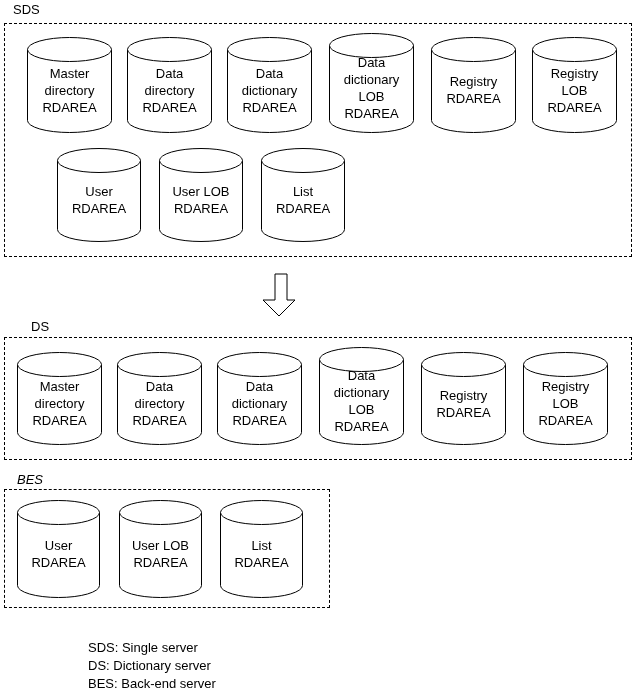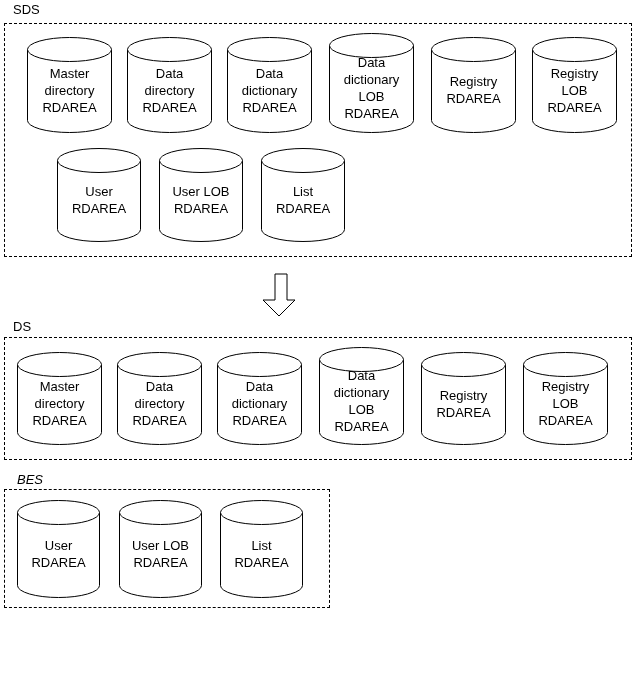--- a/index.html
+++ b/index.html
@@ -62,21 +62,21 @@
 
   <div class="section-label" style="left:13px; top:2px;">SDS</div>
   <div class="dashed-box" style="left:4px; top:23px; width:628px; height:234px;"></div>
 
   <div class="arrow-wrap">
     <svg width="36" height="46" viewBox="0 0 36 46">
       <polygon points="14,2 26,2 26,28 34,28 18,44 2,28 14,28" fill="#ffffff" stroke="#000000" stroke-width="1" stroke-linejoin="miter"></polygon>
     </svg>
   </div>
 
-  <div class="section-label" style="left:13px; top:319px;">DS</div>
+  <div class="section-label" style="left:31px; top:319px;">DS</div>
   <div class="dashed-box" style="left:4px; top:337px; width:628px; height:123px;"></div>
 
   <div class="section-label" style="left:17px; top:472px;font-style:italic;">BES</div>
   <div class="dashed-box" style="left:4px; top:489px; width:326px; height:119px;"></div>
 
   <div id="cylinder-layer">
       <div class="cylinder" style="left: 27px; top: 37px; width: 85px; height: 96px;">
         <svg width="85" height="96" viewBox="0 0 85 96">
           <path d="M 0.5 83.5 A 42 12 0 0 0 84.5 83.5" fill="none" stroke="#000000"></path>
           <line x1="0.5" y1="12.5" x2="0.5" y2="83.5" stroke="#000000"></line>
@@ -263,14 +263,19 @@
           <path d="M 0.5 85.5 A 41 12 0 0 0 82.5 85.5" fill="none" stroke="#000000"></path>
           <line x1="0.5" y1="12.5" x2="0.5" y2="85.5" stroke="#000000"></line>
           <line x1="82.5" y1="12.5" x2="82.5" y2="85.5" stroke="#000000"></line>
           <ellipse cx="41.5" cy="12.5" rx="41" ry="12" fill="#ffffff" stroke="#000000"></ellipse>
         </svg>
         <div class="cyl-label">List
 RDAREA</div>
       </div>
     </div>
 
+  <div class="legend">
+    <div>SDS: Single server</div>
+    <div>DS: Dictionary server</div>
+    <div>BES: Back-end server</div>
+  </div>
 
 </div>
 
 </body></html>

